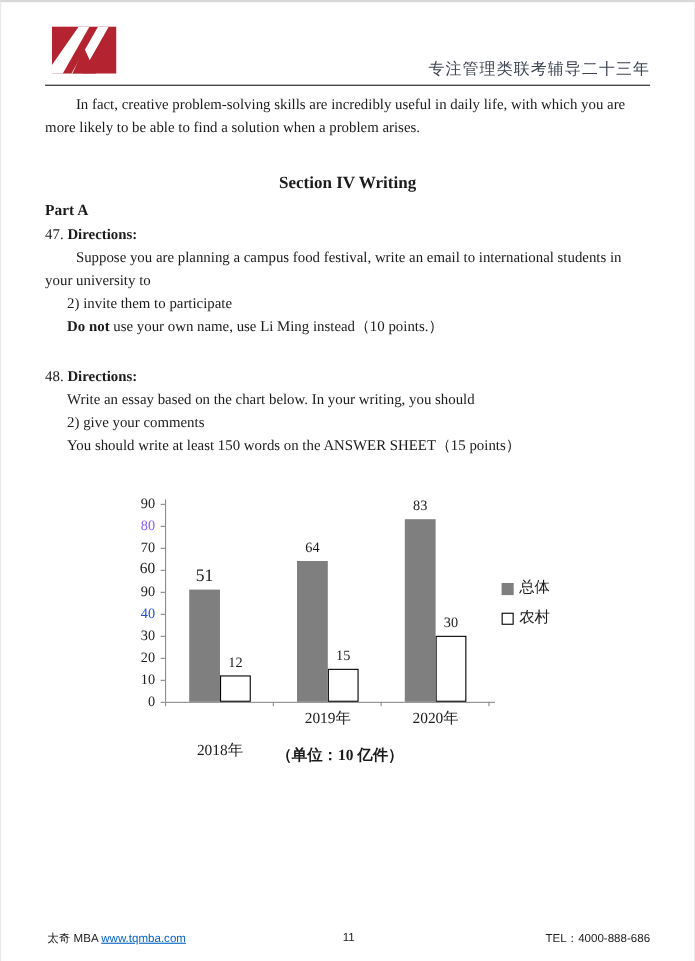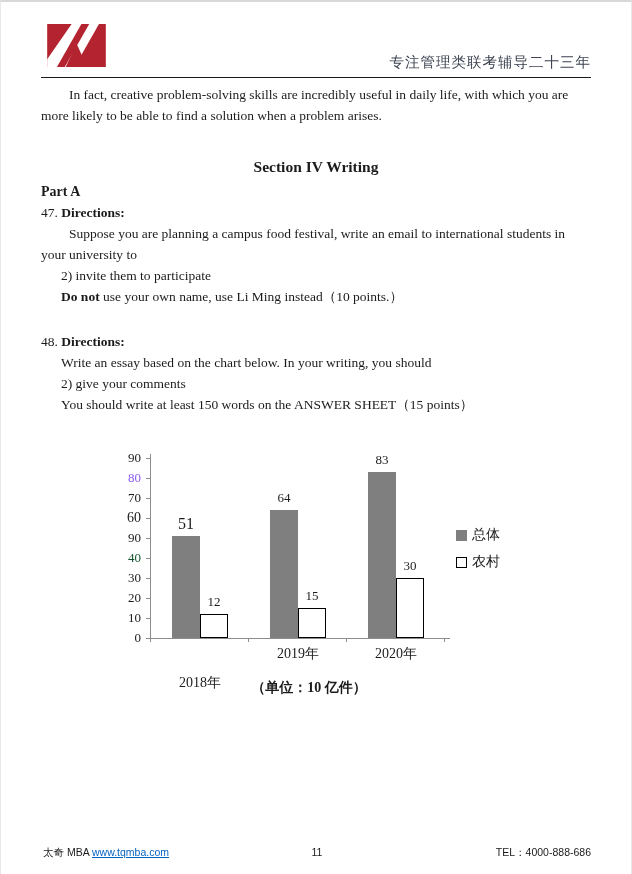--- a/index.html
+++ b/index.html
@@ -86,21 +86,21 @@
         <div style="left: 53px; top: 8px; width: 1px; height: 184px; background: rgb(140, 140, 140);"></div>
         <div style="left: 49px; top: 192px; width: 4px; height: 1px; background: rgb(140, 140, 140);"></div>
         <div style="left: 0px; top: 183px; width: 44px; text-align: right; font-size: 13px; line-height: 17px; color: rgb(27, 27, 27);">0</div>
         <div style="left: 49px; top: 172px; width: 4px; height: 1px; background: rgb(140, 140, 140);"></div>
         <div style="left: 0px; top: 163px; width: 44px; text-align: right; font-size: 13px; line-height: 17px; color: rgb(27, 27, 27);">10</div>
         <div style="left: 49px; top: 152px; width: 4px; height: 1px; background: rgb(140, 140, 140);"></div>
         <div style="left: 0px; top: 143px; width: 44px; text-align: right; font-size: 13px; line-height: 17px; color: rgb(27, 27, 27);">20</div>
         <div style="left: 49px; top: 132px; width: 4px; height: 1px; background: rgb(140, 140, 140);"></div>
         <div style="left: 0px; top: 123px; width: 44px; text-align: right; font-size: 13px; line-height: 17px; color: rgb(27, 27, 27);">30</div>
         <div style="left: 49px; top: 112px; width: 4px; height: 1px; background: rgb(140, 140, 140);"></div>
-        <div style="left: 0px; top: 103px; width: 44px; text-align: right; font-size: 13px; line-height: 17px; color: #14532d;">40</div>
+        <div style="left: 0px; top: 103px; width: 44px; text-align: right; font-size: 13px; line-height: 17px; color: #1d4ed8;">40</div>
         <div style="left: 49px; top: 92px; width: 4px; height: 1px; background: rgb(140, 140, 140);"></div>
         <div style="left: 0px; top: 83px; width: 44px; text-align: right; font-size: 13px; line-height: 17px; color: rgb(27, 27, 27);">90</div>
         <div style="left: 49px; top: 72px; width: 4px; height: 1px; background: rgb(140, 140, 140);"></div>
         <div style="left: 0px; top: 63px; width: 44px; text-align: right; font-size: 14px; line-height: 17px; color: rgb(27, 27, 27);">60</div>
         <div style="left: 49px; top: 52px; width: 4px; height: 1px; background: rgb(140, 140, 140);"></div>
         <div style="left: 0px; top: 43px; width: 44px; text-align: right; font-size: 13px; line-height: 17px; color: rgb(27, 27, 27);">70</div>
         <div style="left: 49px; top: 32px; width: 4px; height: 1px; background: rgb(140, 140, 140);"></div>
         <div style="left: 0px; top: 23px; width: 44px; text-align: right; font-size: 13px; line-height: 17px; color: #8b5cf6;">80</div>
         <div style="left: 49px; top: 12px; width: 4px; height: 1px; background: rgb(140, 140, 140);"></div>
         <div style="left: 0px; top: 3px; width: 44px; text-align: right; font-size: 13px; line-height: 17px; color: rgb(27, 27, 27);">90</div>

